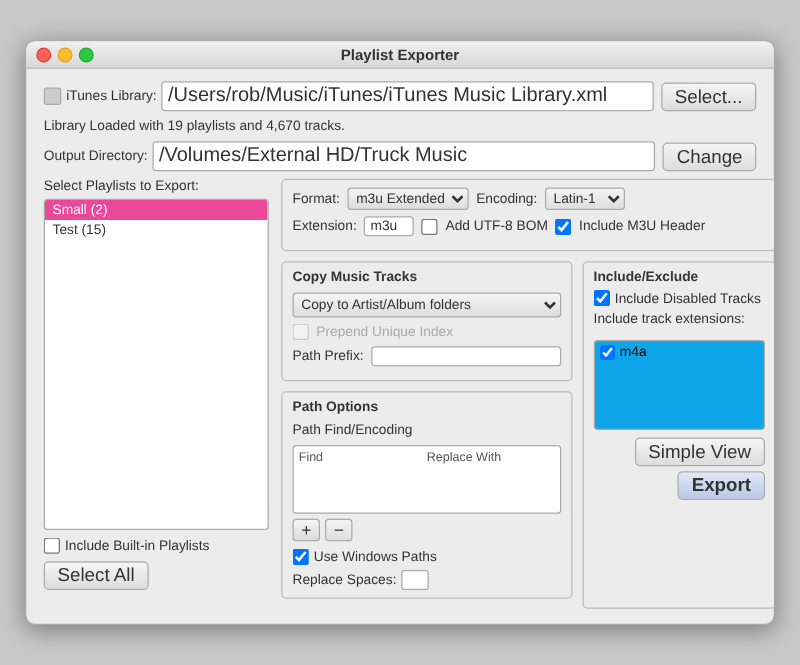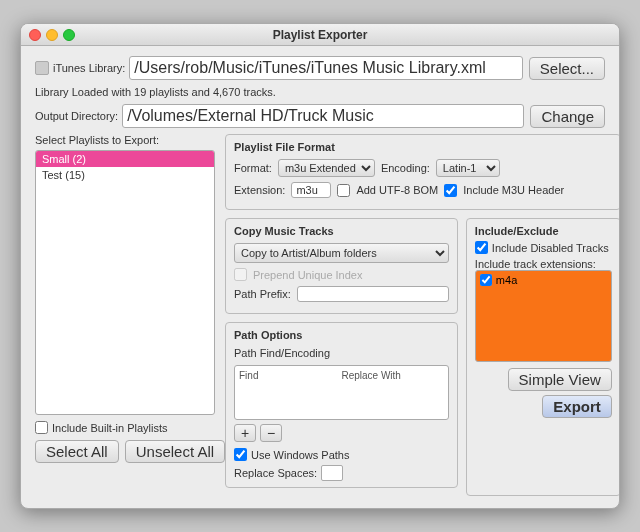--- a/index.html
+++ b/index.html
@@ -226,25 +226,25 @@
       width: 155px;
       flex-shrink: 0;
     }
     .inc-exc-title {
       font-size: 11px;
       font-weight: bold;
       color: #333;
       margin-bottom: 4px;
     }
     .track-ext-list {
-      background: #f97316;
-      border: 1px solid #aaa;
-      border-radius: 3px;
-      height: 92px;
-      margin-top: 0;
+      background: #0ea5e9;
+      border: 1px solid #aaa;
+      border-radius: 3px;
+      height: 72px;
+      margin-top: 11px;
       padding: 2px;
     }
     .ext-item {
       display: flex;
       align-items: center;
       gap: 4px;
       font-size: 11px;
       padding: 1px 2px;
     }
     .ext-item input { width: 12px; height: 12px; }
@@ -316,28 +316,26 @@
         <div class="playlist-list">
           <div class="playlist-item selected">Small (2)</div>
           <div class="playlist-item">Test (15)</div>
         </div>
         <div class="checkbox-row">
           <input type="checkbox" style="">
           <span class="label">Include Built-in Playlists</span>
         </div>
         <div class="bottom-buttons">
           <button class="btn" style="margin-left:0;">Select All</button>
-          <button class="btn" style="margin-left:0;">Unselect All</button>
         </div>
       </div>
 
       <div class="right-panel">
 
         <div class="group-box">
-          <div class="group-title">Playlist File Format</div>
           <div class="form-row">
             <span class="form-label">Format:</span>
             <select>
               <option>m3u Extended</option>
               <option>m3u</option>
               <option>pls</option>
               <option>xspf</option>
             </select>
             <span class="form-label">Encoding:</span>
             <select>

